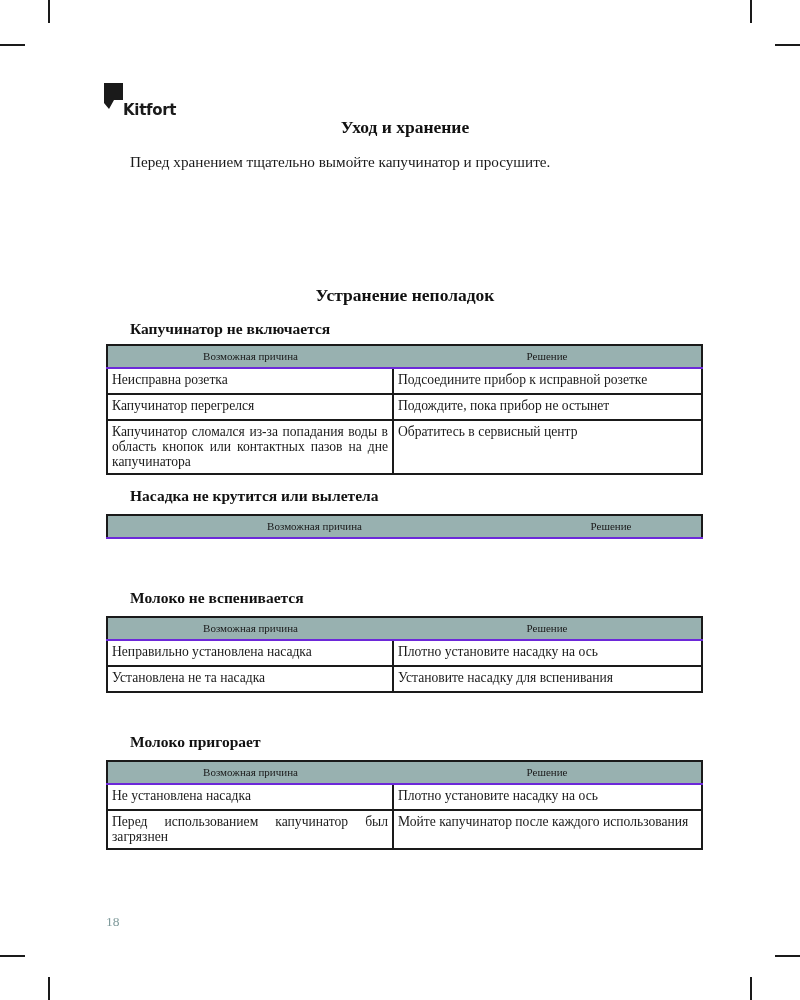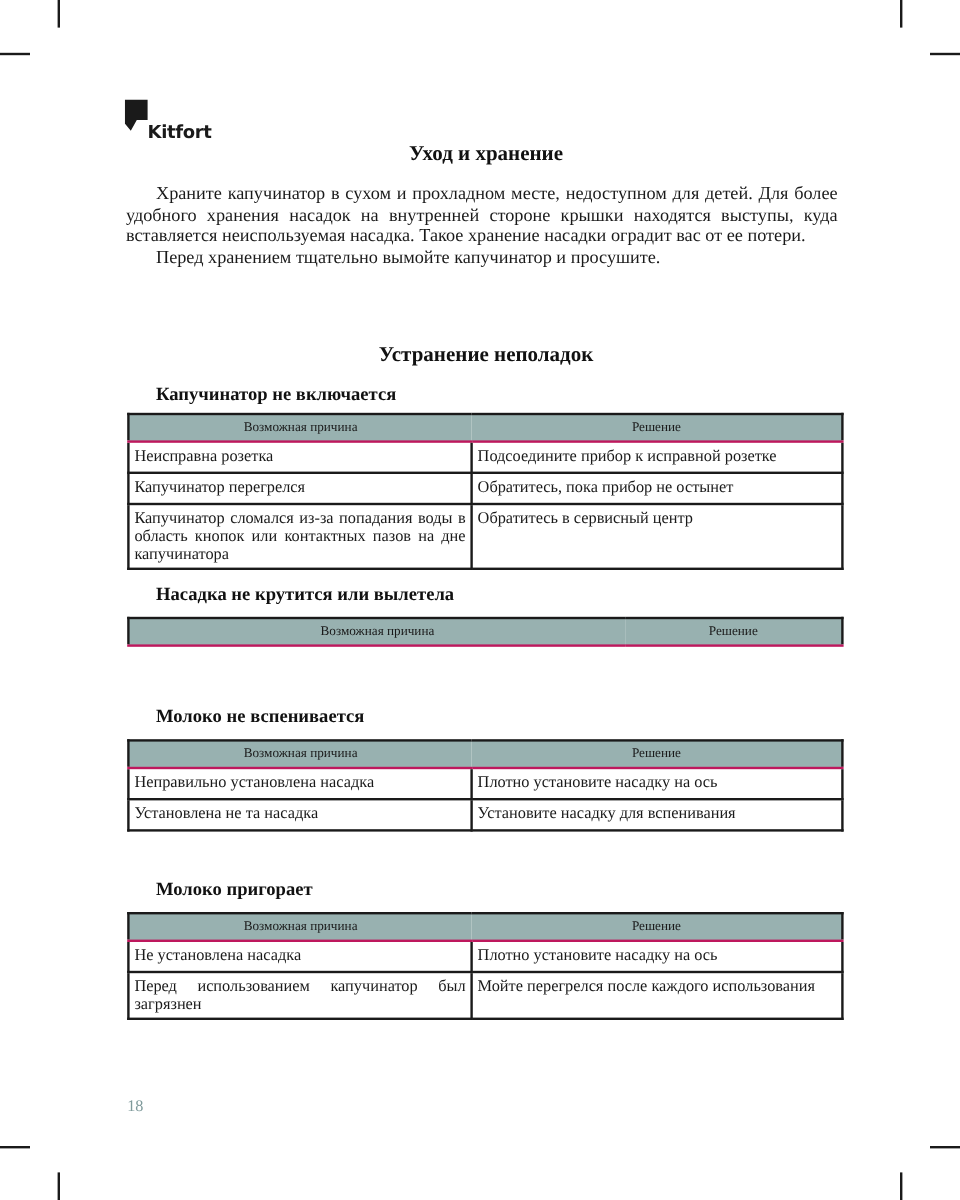--- a/index.html
+++ b/index.html
@@ -36,21 +36,21 @@
     font-weight: bold; font-size: 15.5px; color: #111;
   }
 
   table.tbl {
     position: absolute; left: 106px; width: 597px;
     border-collapse: collapse; border: 2px solid #1a1a1a;
     font-size: 13.6px; line-height: 15px; color: #1a1a1a;
   }
   table.tbl th {
     background: #98b1b0; font-weight: normal; font-size: 11px;
-    height: 21px; padding: 0; border-bottom: 2px solid #be185d;
+    height: 21px; padding: 0; border-bottom: 2px solid #6d28d9;
     text-align: center;
   }
   table.tbl td {
     border: 2px solid #1a1a1a; padding: 3px 4px 4px 4px;
     vertical-align: top; text-align: justify;
   }
   table.tbl td.c1 { width: 276px; }
   table.tbl tr.single td { height: 17px; }
 
   .page-num {
@@ -72,40 +72,39 @@
 
 <div class="logo">
   <svg width="20" height="38" viewBox="0 0 20 38">
     <path d="M0 0 H19 V17 H10 L5 26 L0 20 Z" fill="#1a1a1a"></path>
   </svg>
   <span class="logo-text">Kitfort</span>
 </div>
 
 <div class="h1" style="top:117px;">Уход и хранение</div>
 <div class="para" style="top:153px;">
-  <p class="indent">Храните капучинатор в сухом и прохладном месте, недоступном для детей. Для более удобного хранения насадок на внутренней стороне крышки находятся выступы, куда вставляется неиспользуемая насадка. Такое хранение насадки оградит вас от ее потери.</p>
   <p class="indent">Перед хранением тщательно вымойте капучинатор и просушите.</p>
 </div>
 
 <div class="h1" style="top:285px;">Устранение неполадок</div>
 
 <div class="h2" style="top:320px;">Капучинатор не включается</div>
 <table class="tbl" style="top:344px;">
   <tbody>
       <tr>
     <th>Возможная причина</th>
     <th>Решение</th>
   </tr>
   <tr class="single">
     <td class="c1">Неисправна розетка</td>
     <td>Подсоедините прибор к исправной розетке</td>
   </tr>
   <tr class="single">
     <td class="c1">Капучинатор перегрелся</td>
-    <td>Обратитесь, пока прибор не остынет</td>
+    <td>Подождите, пока прибор не остынет</td>
   </tr>
   <tr>
     <td class="c1">Капучинатор сломался из-за попадания воды в область кнопок или контактных пазов на дне капучинатора</td>
     <td>Обратитесь в сервисный центр</td>
   </tr>
 </tbody>
   </table>
 
 <div class="h2" style="top:487px;">Насадка не крутится или вылетела</div>
 <table class="tbl" style="top:514px;">
@@ -141,18 +140,18 @@
       <tr>
     <th>Возможная причина</th>
     <th>Решение</th>
   </tr>
   <tr class="single">
     <td class="c1">Не установлена насадка</td>
     <td>Плотно установите насадку на ось</td>
   </tr>
   <tr>
     <td class="c1">Перед использованием капучинатор был загрязнен</td>
-    <td>Мойте перегрелся после каждого использования</td>
+    <td>Мойте капучинатор после каждого использования</td>
   </tr>
 </tbody>
   </table>
 
 <div class="page-num">18</div>
 
 </body></html>

